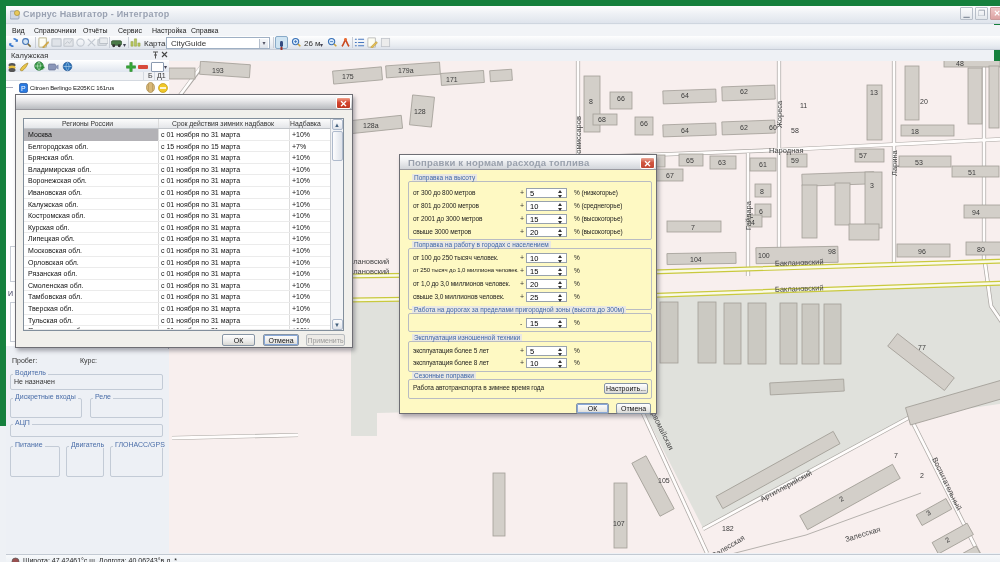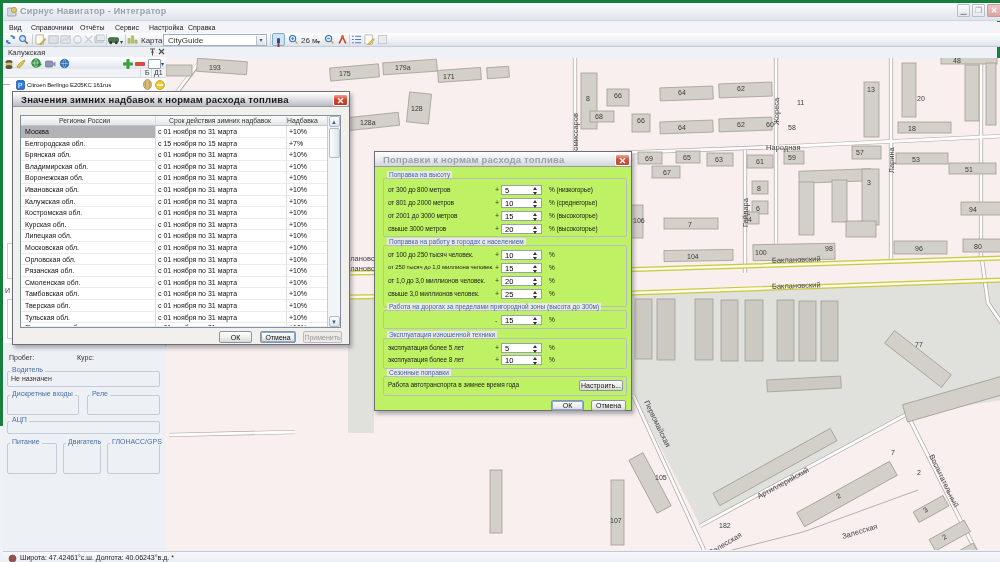--- a/index.html
+++ b/index.html
@@ -1,16 +1,16 @@
 <!DOCTYPE html>
 <html><head><meta charset="utf-8">
 <style>
 *{margin:0;padding:0;box-sizing:border-box;font-family:"Liberation Sans",sans-serif;}
 html,body{width:1000px;height:562px;overflow:hidden;background:#eef1f5;}
-#win{position:absolute;left:0;top:0;width:1000px;height:426px;border:3px solid #15803d;}
+#win{position:absolute;left:0;top:0;width:1000px;height:426px;border:6px solid #15803d;}
 
 #title{position:absolute;left:0;top:0;width:998px;height:18px;background:linear-gradient(#fdfdfe,#eef1f5 45%,#dfe4ec);border-bottom:1px solid #cfd6df;}
 #title .txt{position:absolute;left:17px;top:3px;font-size:9px;font-weight:bold;color:#9aa2b2;letter-spacing:.2px;}
 #title .ico{position:absolute;left:4px;top:3px;width:11px;height:11px;}
 .wbtn{position:absolute;top:1px;width:13px;height:13px;border:1px solid #b7bec8;background:linear-gradient(#fbfbfc,#e3e7ec);border-radius:1px;font-size:8px;color:#8a93a0;text-align:center;line-height:11px;}
 #wmin{left:954px;}#wmax{left:969px;}
 #wclose{left:984px;width:14px;background:linear-gradient(#eec7c7,#dda3a3);border-color:#c89a9a;color:#fff;font-weight:bold;}
 
 #menu{position:absolute;left:0;top:19px;width:998px;height:11px;background:#f2f4f7;font-size:7px;color:#222;}
 #menu span{position:absolute;top:1.5px;}
@@ -37,21 +37,21 @@
 #tab1t{position:absolute;left:15px;top:1.5px;font-size:7.5px;font-weight:bold;color:#111;}
 #map{position:absolute;left:163px;top:11px;width:837px;height:492px;}
 
 #sbar{position:absolute;left:0;top:548px;width:998px;height:13px;background:linear-gradient(#f7f9fb,#e8edf2);border-top:1px solid #c3cad3;font-size:7px;color:#222;}
 
 .dlg{position:absolute;border:1px solid #6e6e74;box-shadow:2px 3px 4px rgba(80,80,90,.45);}
 .dtitle{position:absolute;left:0;top:0;width:100%;height:15px;background:linear-gradient(#ffffff,#e8e8ea 40%,#b9bcc0);border-bottom:1px solid #9a9aa0;}
 .dtitle .t{position:absolute;left:8px;top:2px;font-size:9.5px;font-weight:bold;color:#1a1a1a;letter-spacing:.2px;}
 .xbtn{position:absolute;top:1.5px;width:15px;height:12.5px;background:linear-gradient(#f0a08a,#d44530 45%,#c03520);border:1px solid #fff;border-radius:2px;color:#fff;font-size:9px;font-weight:bold;text-align:center;line-height:12px;}
 #dlg1{left:9px;top:88px;width:338px;height:254px;background:#f1f0ec;}
-#dlg2{left:371px;top:148px;width:258px;height:260px;background:#bef264;}
+#dlg2{left:393px;top:148px;width:258px;height:260px;background:#fef9c3;}
 #dlg2 .dtitle{background:linear-gradient(#ffffff,#f0f1f3 40%,#d2d5da);}
 #dlg2 .dtitle .t{color:#9aa1ad;}
 
 #tbl{position:absolute;left:7px;top:23px;width:321px;height:213px;background:#fff;border:1px solid #828f9c;}
 #thead{position:absolute;left:0;top:0;width:306px;height:10px;background:linear-gradient(#fcfcfc,#e4e6e9);border-bottom:1px solid #c0c4c9;font-size:6.8px;color:#333;}
 .trow{position:absolute;left:0;width:306px;height:11.6px;font-size:7px;color:#111;border-bottom:1px solid #ebebeb;}
 .trow .c1{position:absolute;left:4px;top:2px;}
 .trow .c2{position:absolute;left:137px;top:2px;}
 .trow .c3{position:absolute;left:268px;top:2px;}
 .cline{position:absolute;top:0;width:1px;height:100%;background:#dcdcdc;}
@@ -432,21 +432,20 @@
         <text transform="translate(641 399) rotate(64)">Первомайская</text>
         <text transform="translate(756 496) rotate(-28.5)">Артиллерийский</text>
         <text transform="translate(926 453) rotate(64)">Воспитательный</text>
         <text transform="translate(840 536) rotate(-17)">Залесская</text>
         <text transform="translate(708 552) rotate(-31)">Залесская</text>
       </g>
     </svg>
   </div>
   <div id="dlg1" class="dlg">
     <div class="dtitle">
-        <span class="t">Значения зимних надбавок к нормам расхода топлива</span>
       <div class="xbtn" style="left:320px;">✕</div>
       </div>
     <div id="tbl">
       <div id="thead">
         <span style="position:absolute;left:38px;top:1px;">Регионы России</span>
         <span style="position:absolute;left:148px;top:1px;">Срок действия зимних надбавок</span>
         <span style="position:absolute;left:266px;top:1px;">Надбавка</span>
         <span class="cline" style="left:134px;"></span>
           <span class="cline" style="left:265px;"></span>
       </div>

